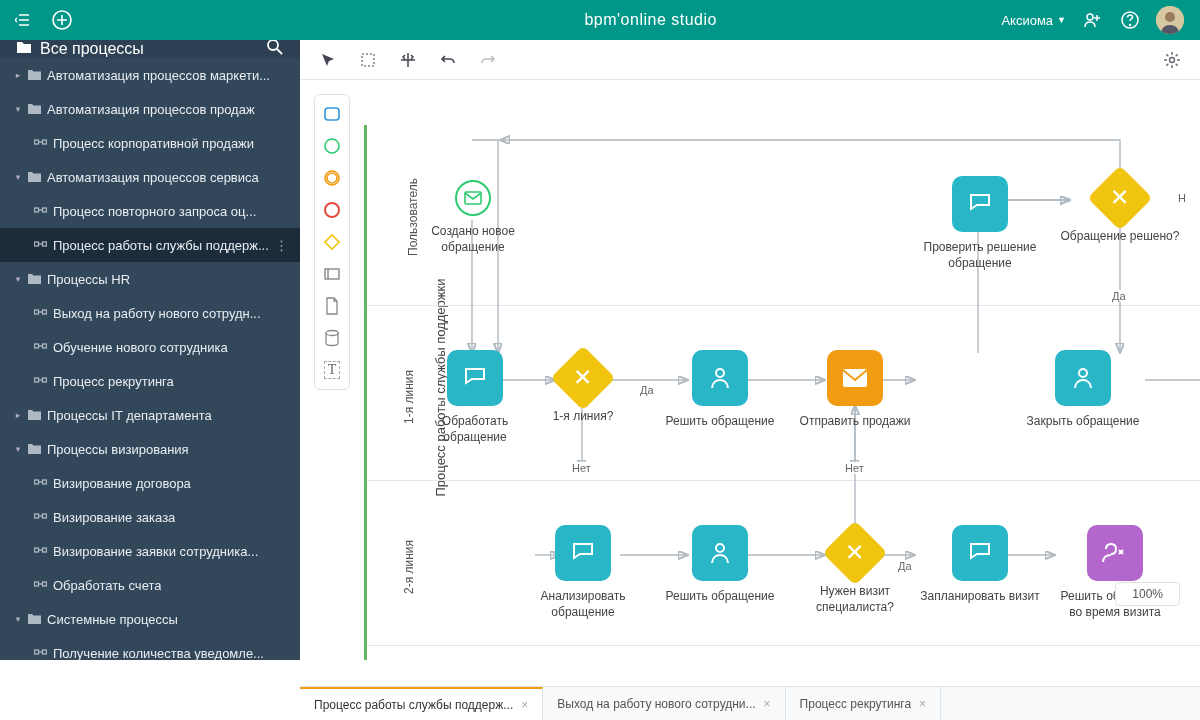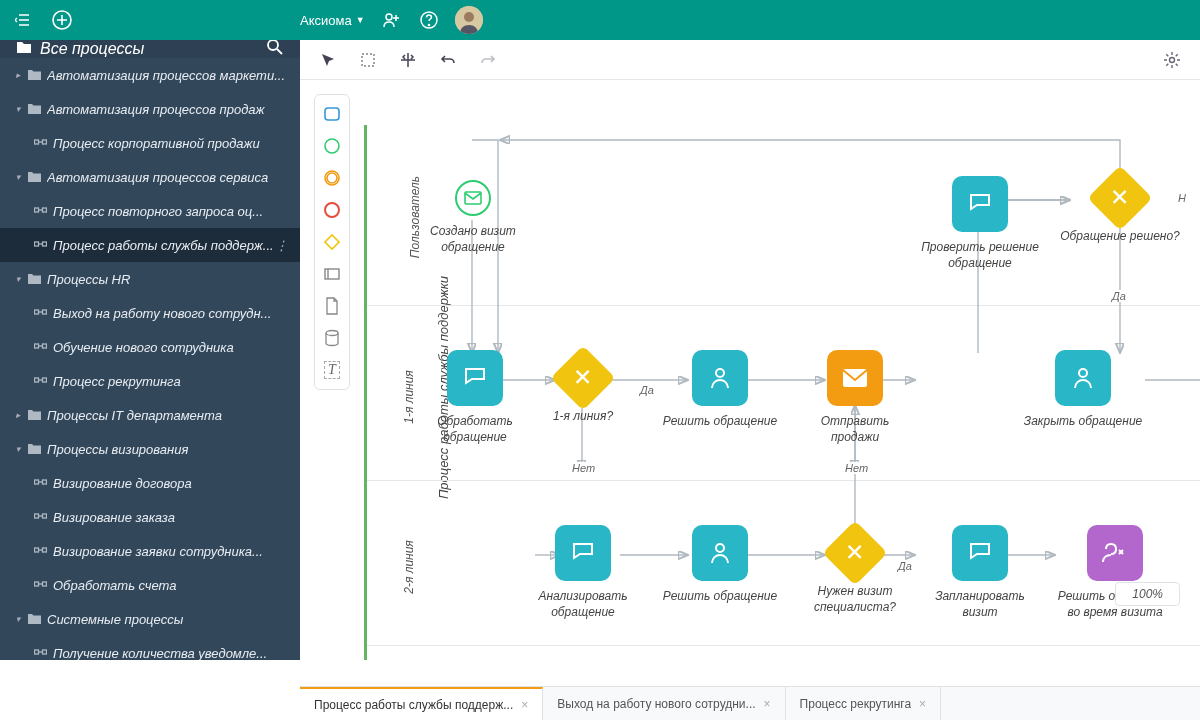--- a/index.html
+++ b/index.html
@@ -6,21 +6,21 @@
 body{font-family:-apple-system,"Segoe UI",Arial,sans-serif;font-size:13px;color:#333;background:#fff;overflow:hidden;width:1200px;height:720px;position:relative;}
 .topbar{height:40px;background:#009688;display:flex;align-items:center;color:#fff;}
 .topbar-left{width:300px;display:flex;align-items:center;padding:0 12px;gap:14px;}
 .topbar-left .icon{width:24px;height:24px;display:flex;align-items:center;justify-content:center;cursor:pointer;color:#fff;}
 .topbar-title{flex:1;text-align:center;font-size:16px;font-weight:300;letter-spacing:0.5px;}
 .topbar-right{display:flex;align-items:center;gap:14px;padding-right:16px;}
 .topbar-right .icon{width:24px;height:24px;display:flex;align-items:center;justify-content:center;cursor:pointer;}
 .tenant{display:flex;align-items:center;gap:4px;font-size:13px;cursor:pointer;}
 .avatar{width:28px;height:28px;border-radius:50%;background:#d9c89a;display:flex;align-items:center;justify-content:center;overflow:hidden;}
 
-.main{display:flex;height:620px;font-style:italic;}
+.main{display:flex;height:620px;}
 .sidebar{width:300px;background:#33475b;color:#fff;display:flex;flex-direction:column;overflow-y:auto;}
 .sidebar-header{height:50px;display:flex;align-items:center;padding:0 16px;font-size:16px;font-weight:500;position:relative;background:#2e4053;}
 .sidebar-header .search-icon{position:absolute;right:16px;cursor:pointer;}
 .folder-ico{margin-right:8px;}
 .tree-item{display:flex;align-items:center;height:34px;padding:0 12px;cursor:pointer;font-size:13px;white-space:nowrap;overflow:hidden;text-overflow:ellipsis;color:#e8edf2;}
 .tree-item.level1{padding-left:10px;}
 .tree-item.level2{padding-left:34px;}
 .tree-item.selected{background:#1d2c3b;}
 .caret{width:16px;text-align:center;font-size:9px;margin-right:2px;color:#aab;}
 .proc-ico{margin-right:6px;opacity:0.8;}
@@ -71,20 +71,21 @@
           <path d="M2 7l-2 2 2 2" stroke-width="1.4"></path>
         </svg>
     </div>
     <div class="icon">
       <svg width="22" height="22" viewBox="0 0 22 22" stroke="#fff" stroke-width="1.6" fill="none">
           <circle cx="11" cy="11" r="9"></circle>
           <path d="M11 6v10M6 11h10"></path>
         </svg>
     </div>
   </div>
+  <div class="topbar-title">bpm'online studio</div>
   <div class="topbar-right">
     <div class="tenant">
         <span>Аксиома</span>
         <span style="font-size:9px">▼</span>
       </div>
     <div class="icon">
       <svg width="20" height="20" viewBox="0 0 20 20" stroke="#fff" stroke-width="1.5" fill="none">
           <circle cx="8" cy="7" r="3"></circle>
           <path d="M3 17c0-3 2-5 5-5s5 2 5 5"></path>
           <path d="M15 5v6M12 8h6"></path>
@@ -396,21 +397,21 @@
         <path d="M555 447 V 325"></path>
       </svg>
 
       <div class="node" style="left:118px;top:100px">
         <div class="evt">
             <svg width="18" height="14" viewBox="0 0 18 14" stroke="#2ecc71" stroke-width="1.6" fill="none">
               <rect x="1" y="1" width="16" height="12" rx="1"></rect>
               <path d="M1 2l8 6 8-6"></path>
             </svg>
           </div>
-        <div class="nlabel">Создано визит обращение</div>
+        <div class="nlabel">Создано новое обращение</div>
       </div>
 
       <div class="node" style="left:120px;top:270px">
         <div class="shape cyan">
             <svg width="26" height="26" viewBox="0 0 26 26" fill="none" stroke="#fff" stroke-width="2">
               <path d="M4 4v14l6-4h12V4z"></path>
             </svg>
           </div>
         <div class="nlabel">Обработать обращение</div>
       </div>

